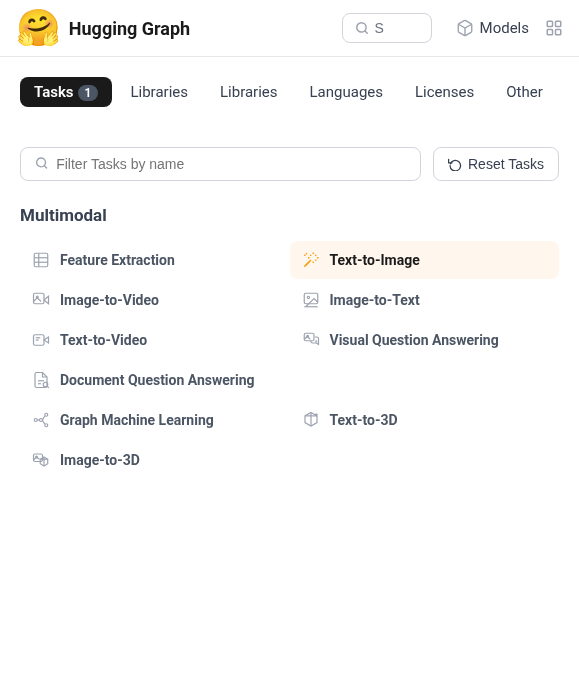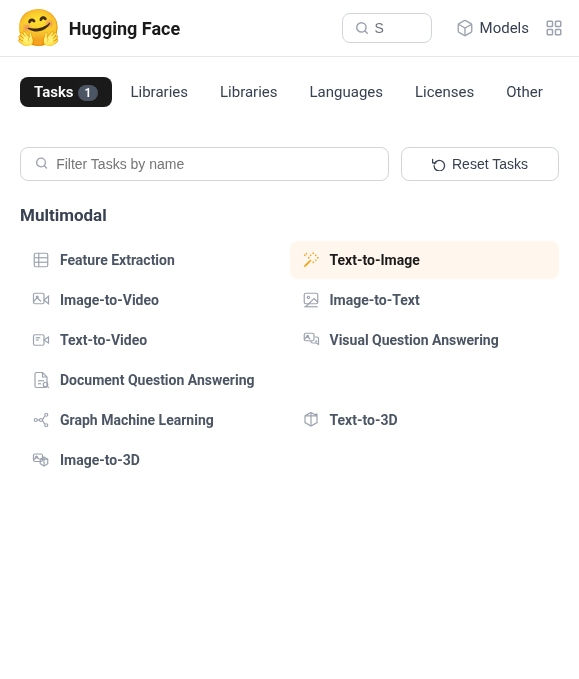--- a/index.html
+++ b/index.html
@@ -131,21 +131,21 @@
       color: #9ca3af;
       background: transparent;
       width: 100%;
     }
     .reset-btn {
       display: flex;
       align-items: center;
       gap: 6px;
       border: 1px solid #d1d5db;
       border-radius: 8px;
-      padding: 8px 30px;
+      padding: 8px 14px;
       font-size: 14px;
       color: #374151;
       cursor: pointer;
       background: #fff;
       white-space: nowrap;
     }
 
     
     .section-title {
       font-size: 17px;
@@ -188,21 +188,21 @@
     .task-label {
       font-size: 14px;
     }
   </style>
 </head>
 <body>
 
 <div class="header">
   <div class="logo-area">
     <span class="logo-emoji">🤗</span>
-    <span class="logo-text">Hugging Face</span>
+    <span class="logo-text">Hugging Graph</span>
   </div>
   <div class="search-bar">
     <svg width="14" height="14" viewBox="0 0 24 24" fill="none" stroke="#9ca3af" stroke-width="2.5" stroke-linecap="round" stroke-linejoin="round">
       <circle cx="11" cy="11" r="8"></circle>
         <line x1="21" y1="21" x2="16.65" y2="16.65"></line>
     </svg>
     <input value="S" readonly="" style="">
   </div>
   <div class="nav-items">
     <div class="nav-item">

